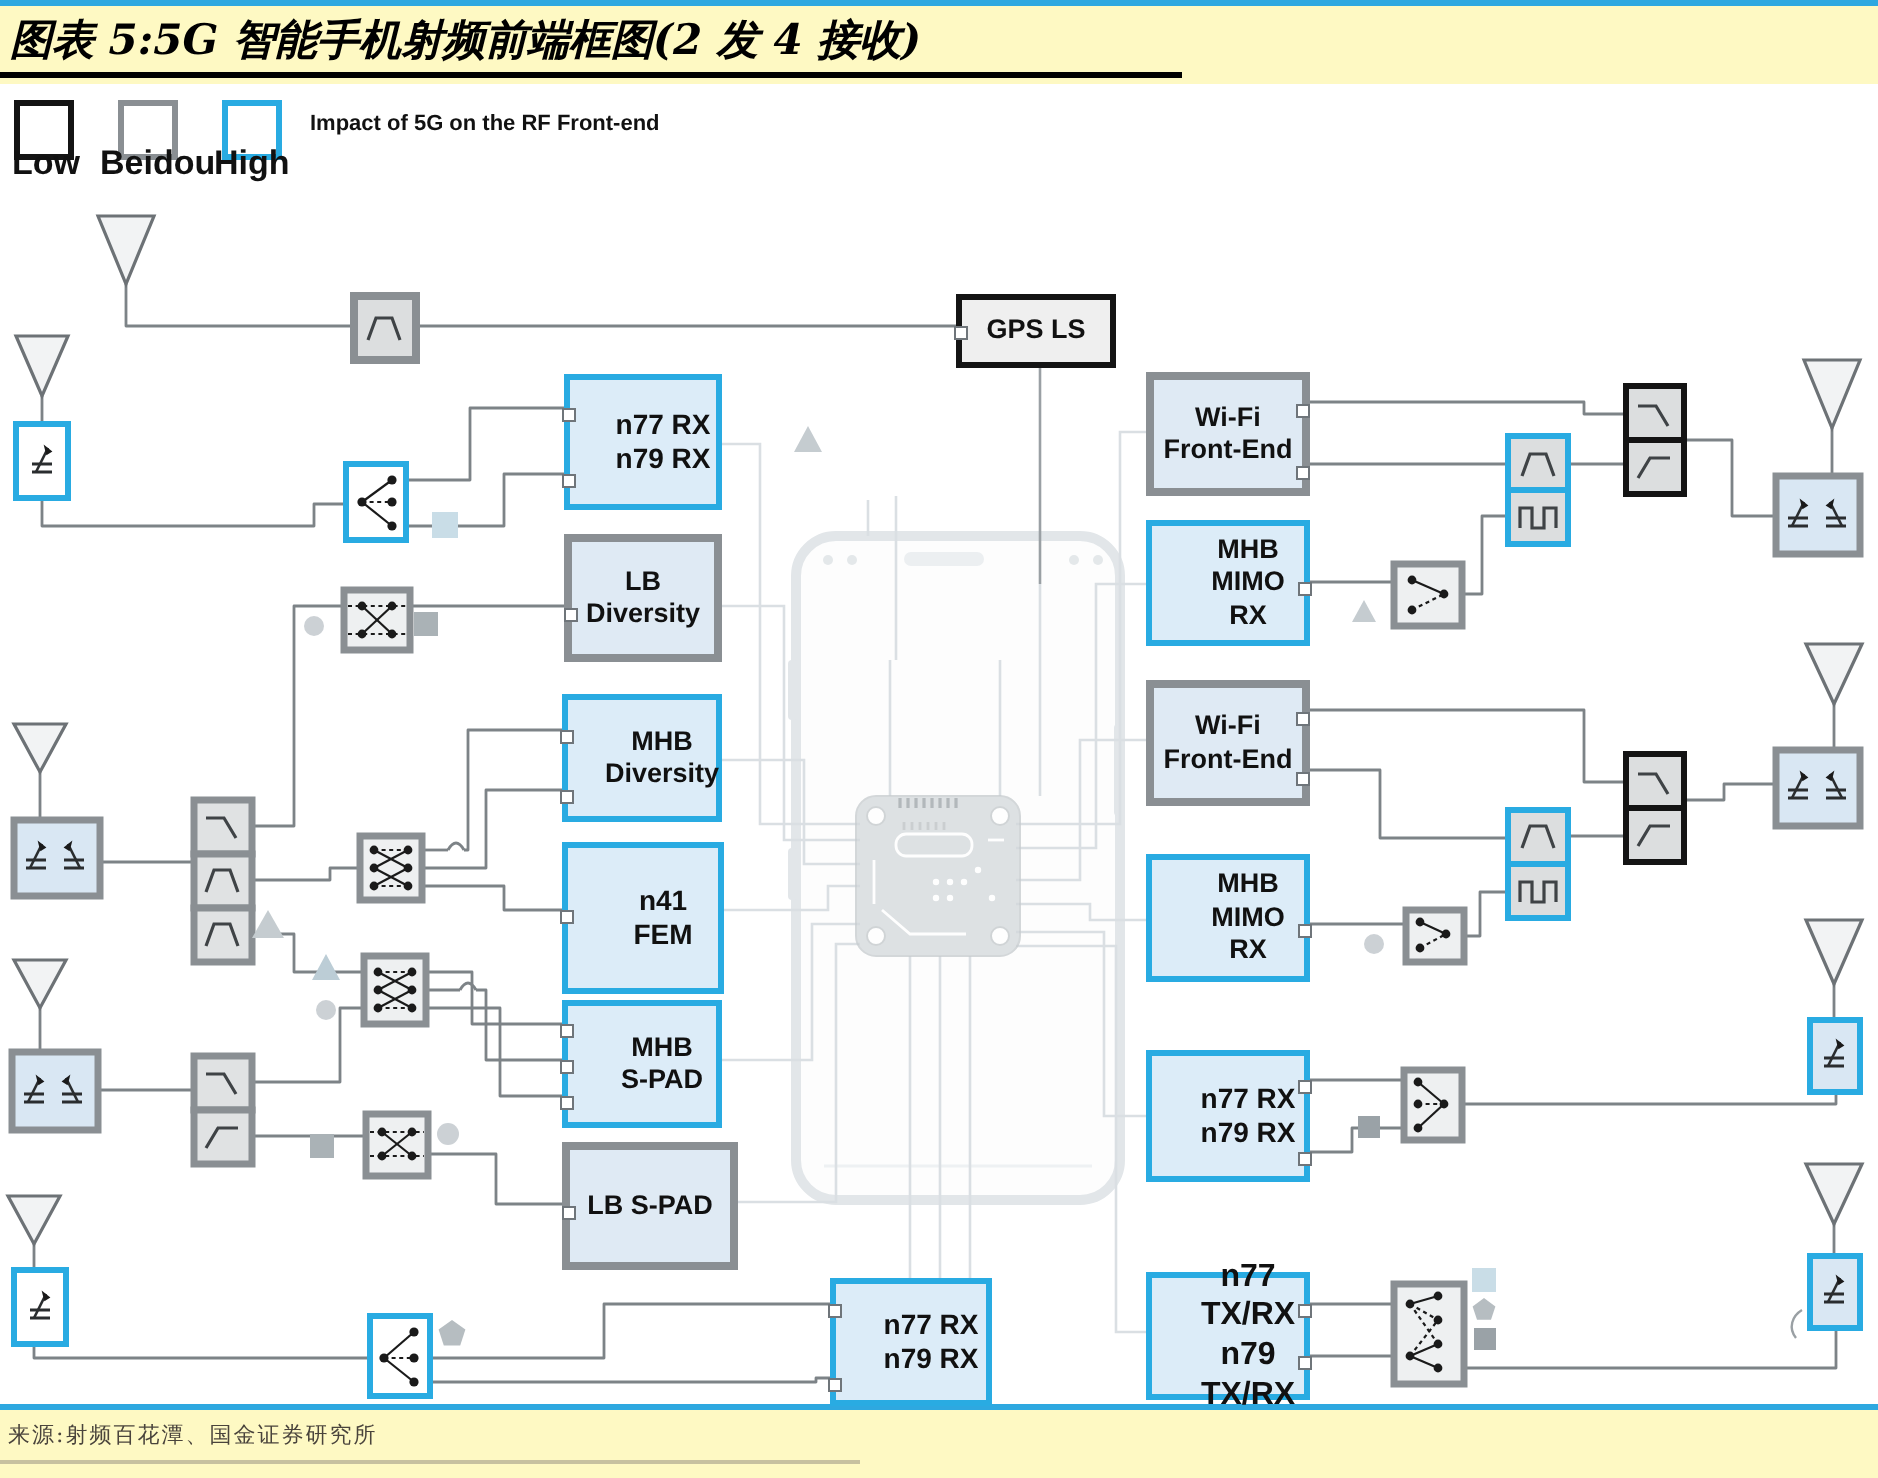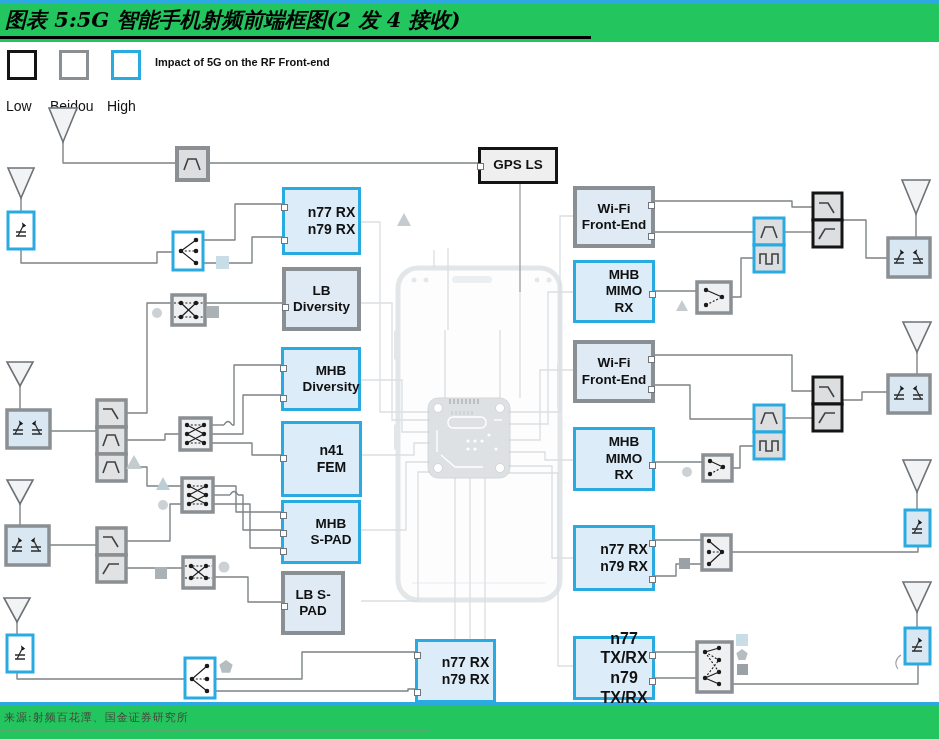--- a/index.html
+++ b/index.html
@@ -1,26 +1,26 @@
 <!DOCTYPE html>
 <html><head>
 <meta charset="utf-8">
 <style>
   html,body{margin:0;padding:0;}
-  .page{position:relative;width:939px;height:739px;background:#22c55e;overflow:hidden;font-family:"Liberation Sans",sans-serif;}
+  .page{position:relative;width:939px;height:739px;background:#fef9c3;overflow:hidden;font-family:"Liberation Sans",sans-serif;}
   .panel{position:absolute;left:0;top:42px;width:939px;height:661px;background:#ffffff;}
   .toprule{position:absolute;left:0;top:0;width:939px;height:3px;background:#2ea8e0;}
   .botrule{position:absolute;left:0;top:702px;width:939px;height:3px;background:#2ea8e0;}
   .title{position:absolute;left:5px;top:6px;font-family:"DejaVu Serif",serif;font-style:italic;font-weight:bold;font-size:21px;color:#000;white-space:nowrap;}
   .title-underline{position:absolute;left:0;top:36px;width:591px;height:3px;background:#000;}
   .legend-swatch{position:absolute;top:50px;width:30px;height:30px;background:#fff;box-sizing:border-box;}
   .sw-low{left:7px;border:3.5px solid #141414;}
   .sw-med{left:59px;border:3.5px solid #8a8f93;}
   .sw-high{left:111px;border:3.5px solid #29abe2;}
-  .legend-label{position:absolute;top:98px;font-size:14px;font-weight:normal;color:#111;}
+  .legend-label{position:absolute;top:72px;font-size:17px;font-weight:bold;color:#111;}
   .ll-low{left:6px;} .ll-med{left:50px;} .ll-high{left:107px;}
   .legend-caption{position:absolute;left:155px;top:56px;font-size:11px;font-weight:bold;color:#111;}
   .box{position:absolute;display:flex;flex-direction:column;align-items:center;justify-content:center;text-align:center;font-weight:bold;color:#111;box-sizing:border-box;z-index:5;}
   .box .lbl{white-space:pre-line;line-height:1.22;}
   .cyanb{border:3px solid #29abe2;background:#dcecf8;padding-left:20px;}
   .grayb{border:4px solid #8a8f93;background:#dfeaf4;}
   .blackb{border:3px solid #141414;background:#efefef;}
   .port{position:absolute;width:7px;height:7px;background:#fff;border:1.5px solid #6f757a;box-sizing:border-box;}
   .gnss-sub{font-size:6.5px;font-weight:bold;line-height:1.5;}
   .source{position:absolute;left:4px;top:710px;font-family:"DejaVu Serif",serif;font-size:11px;color:#4a443c;letter-spacing:1px;}
@@ -473,21 +473,21 @@
     <span class="lbl">n41 FEM</span>
     <i class="port" style="left:-4px;top:31px;"></i>
   </div>
   <div class="box cyanb" style="left:281px;top:500px;width:80px;height:64px;font-size:13.5px;">
     <span class="lbl">MHB
 S-PAD</span>
     <i class="port" style="left:-4px;top:9px;"></i>
     <i class="port" style="left:-4px;top:27px;"></i>
     <i class="port" style="left:-4px;top:45px;"></i>
   </div>
-  <div class="box grayb" style="left:281px;top:571px;width:64px;height:64px;font-size:13.5px;">
+  <div class="box grayb" style="left:281px;top:571px;width:88px;height:64px;font-size:13.5px;">
     <span class="lbl">LB S-PAD</span>
     <i class="port" style="left:-4px;top:28px;"></i>
   </div>
   <div class="box cyanb" style="left:415px;top:639px;width:81px;height:64px;font-size:14px;">
     <span class="lbl">n77 RX
 n79 RX</span>
     <i class="port" style="left:-4px;top:10px;"></i>
     <i class="port" style="left:-4px;top:47px;"></i>
   </div>
   <div class="box blackb" style="left:478px;top:147px;width:80px;height:37px;font-size:13.5px;">

